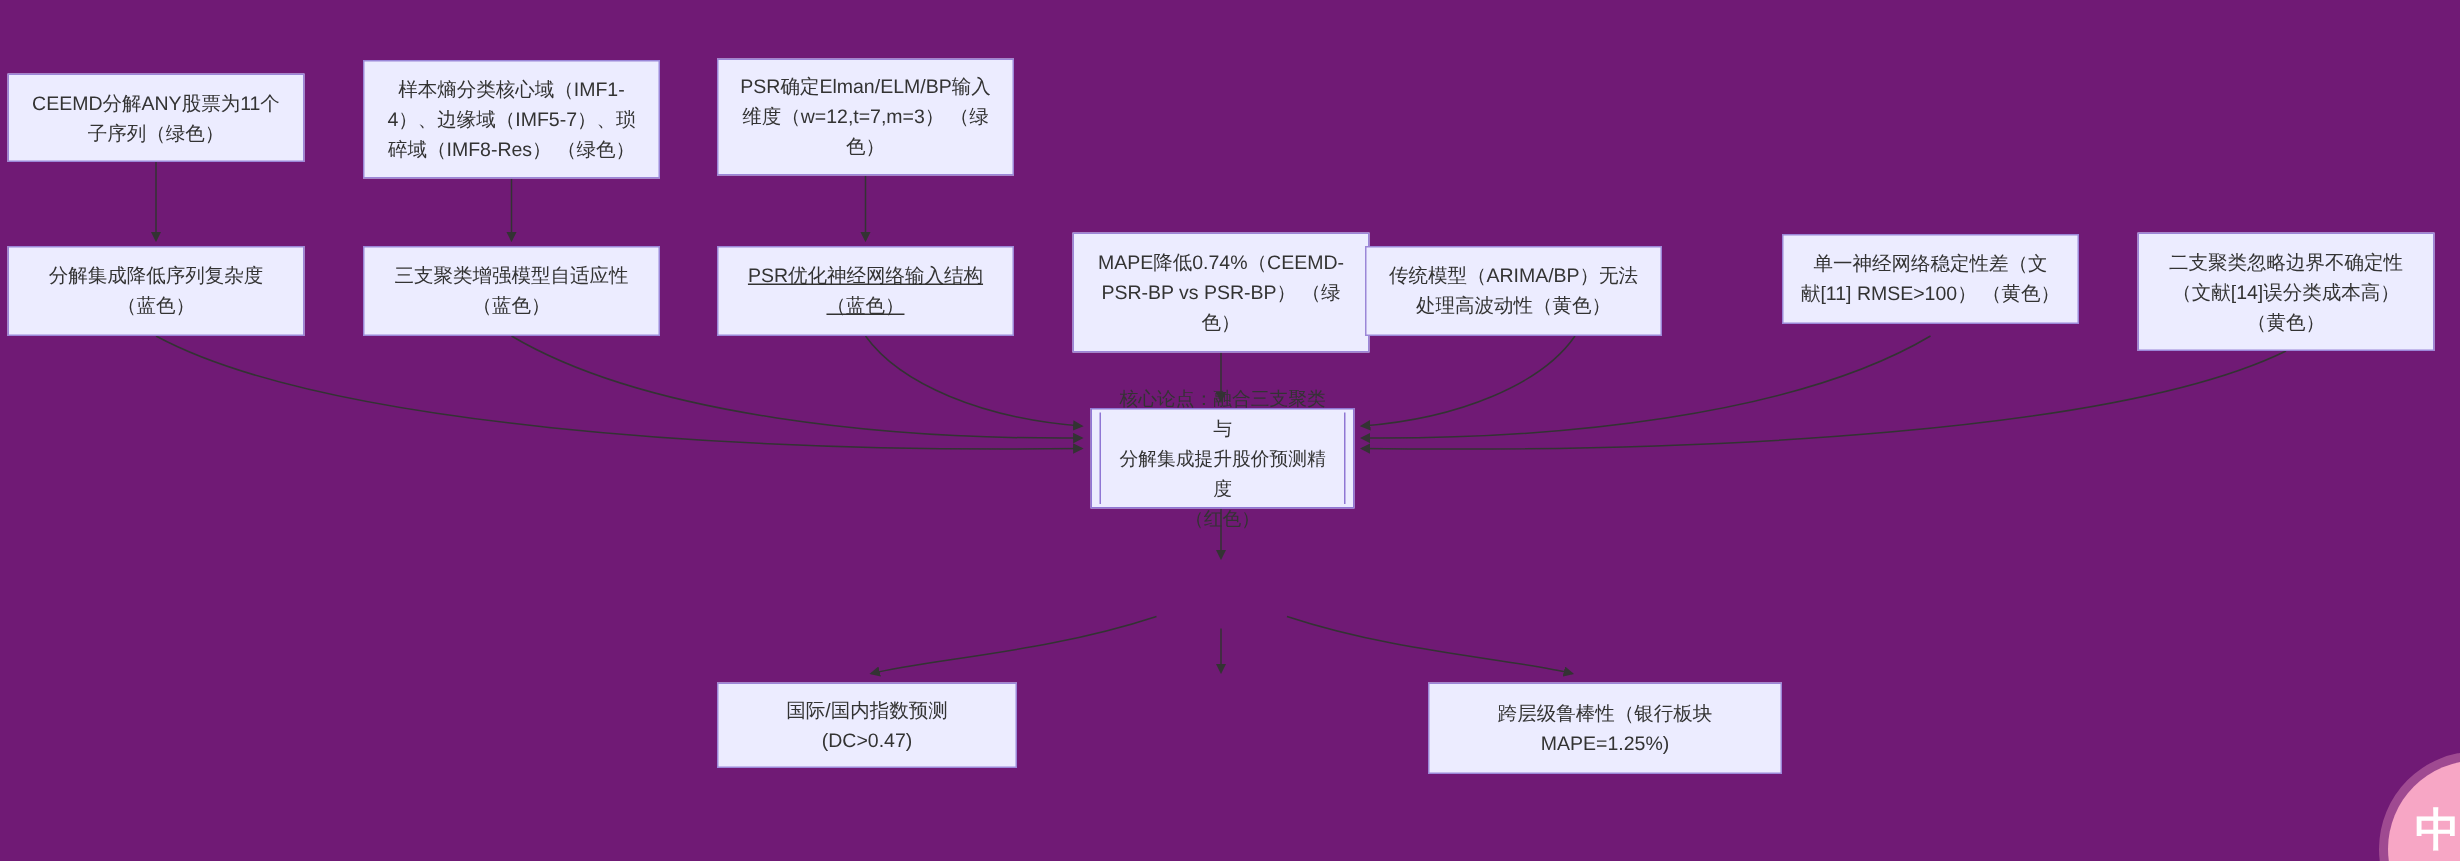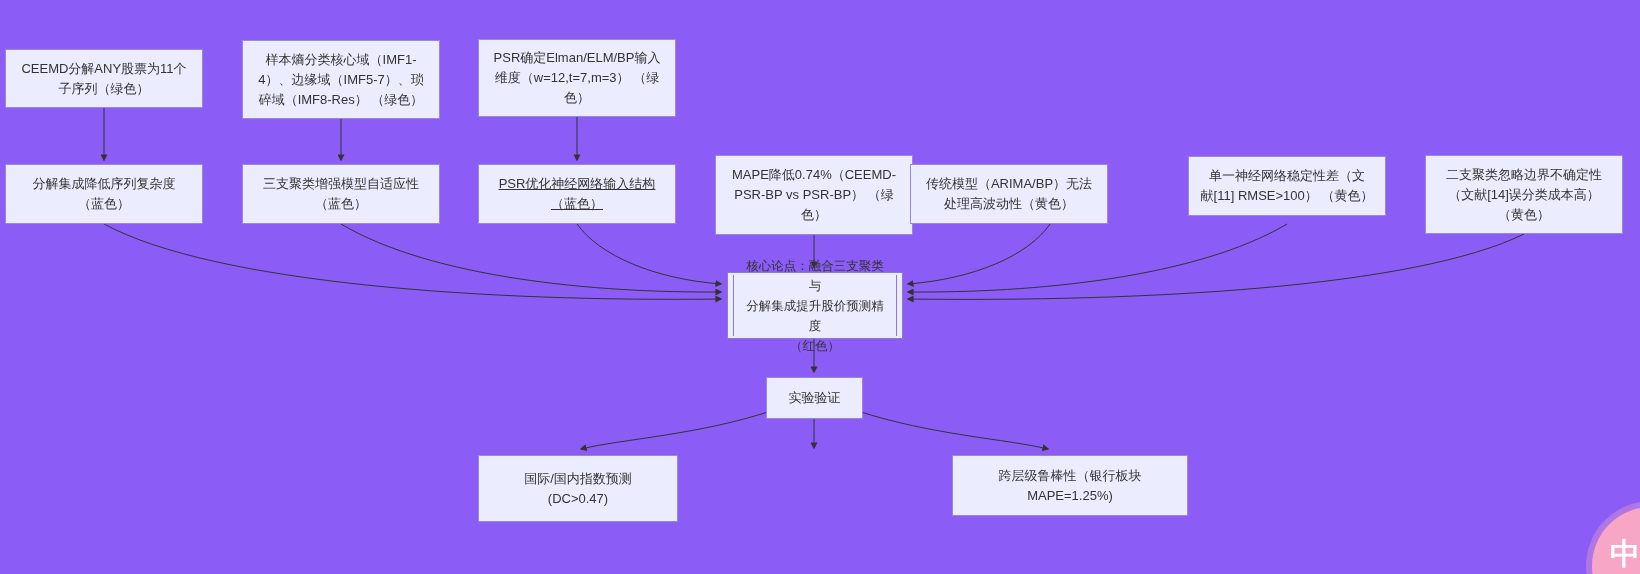--- a/index.html
+++ b/index.html
@@ -1,20 +1,20 @@
 <!DOCTYPE html>
 <html><head>
 <meta charset="utf-8">
 <style>
   html,body{margin:0;padding:0;background:#ffffff;}
   #canvas{
     position:relative;
     width:1640px;height:574px;
     overflow:hidden;
-    background:#8b5cf6;
+    background:#701a75;
     font-family:"Liberation Sans", sans-serif;
     color:#333333;
   }
   #edges{position:absolute;left:0;top:0;width:1640px;height:574px;}
   .node{
     position:absolute;
     box-sizing:border-box;
     background:#ECECFF;
     border:1px solid #9b87d8;
     color:#333333;
@@ -110,23 +110,22 @@
 （黄色）</div>
 
   <div class="node core" style="left:727px;top:272px;width:176px;height:67px;align-items:center;">
     <span class="bar left"></span>
     <span>核心论点：融合三支聚类与
 分解集成提升股价预测精度
 （红色）</span>
     <span class="bar right"></span>
   </div>
 
-  <div class="node" style="left:766px;top:377px;width:97px;height:42px;">实验验证</div>
 
-  <div class="node" style="left:478px;top:455px;width:200px;height:67px;">国际/国内指数预测
+  <div class="node" style="left:478px;top:455px;width:200px;height:57px;">国际/国内指数预测
 (DC&gt;0.47)</div>
   <div class="node" style="left:952px;top:455px;width:236px;height:61px;">跨层级鲁棒性（银行板块
 MAPE=1.25%)</div>
 
   <div class="badge">
     <span>中A</span>
   </div>
 
 </div>
 

